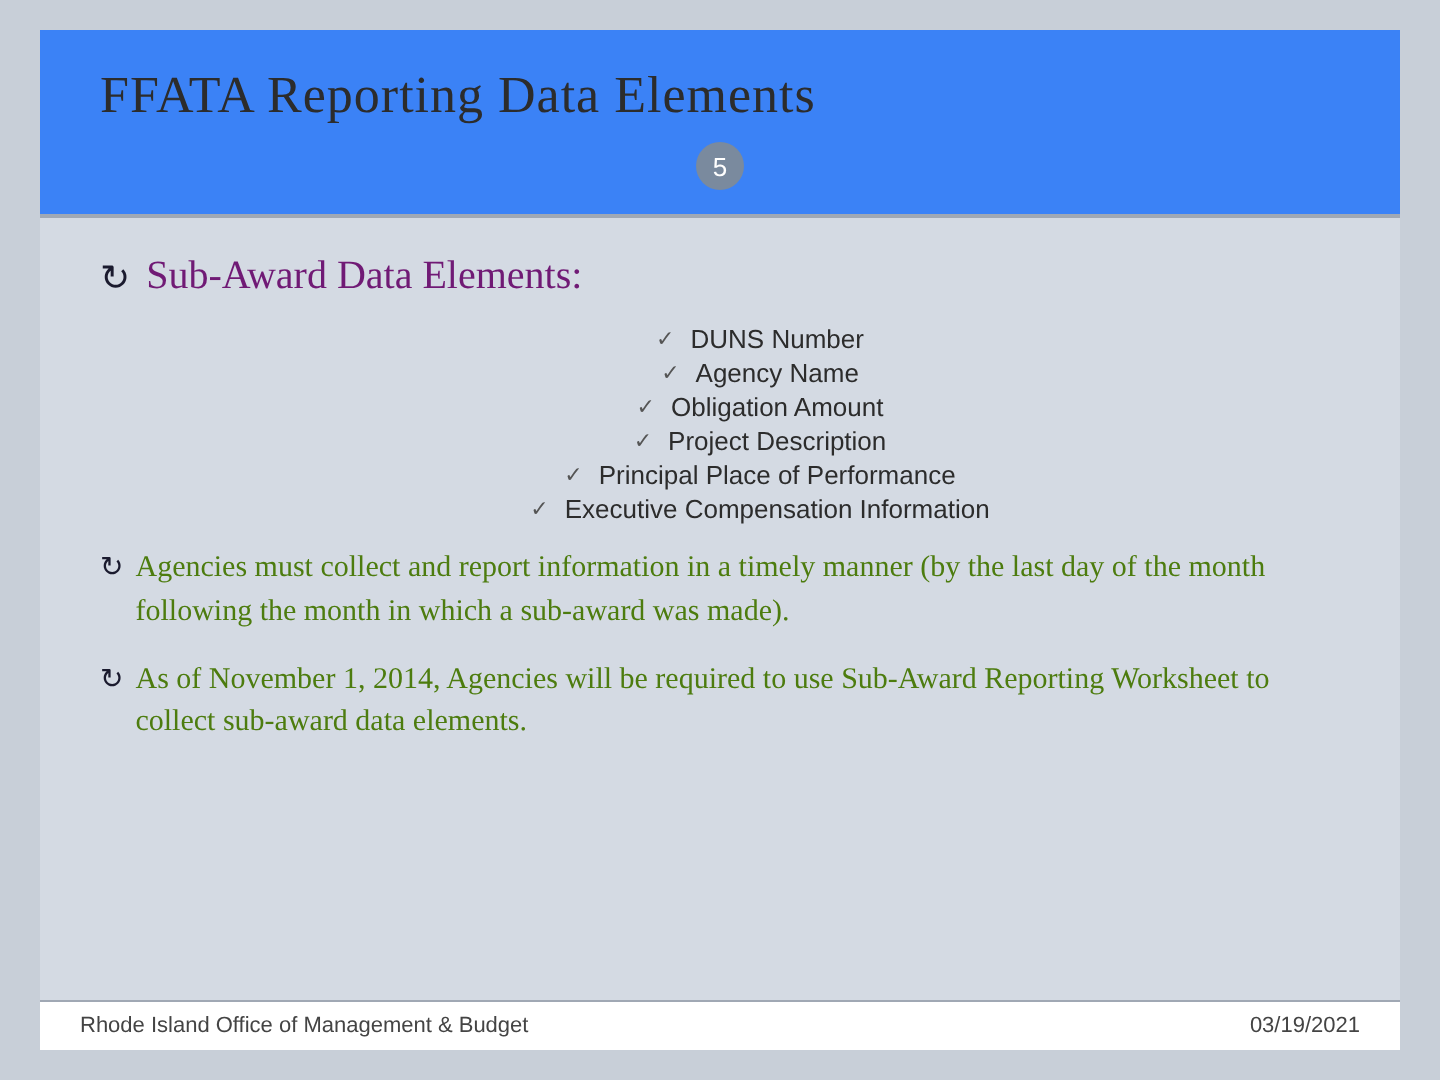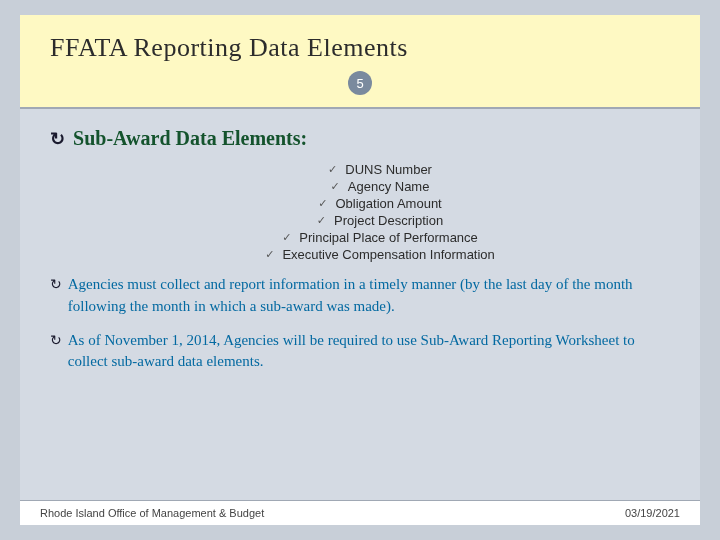--- a/index.html
+++ b/index.html
@@ -22,21 +22,21 @@
       width: 680px;
       height: 510px;
       background: #d4dae3;
       position: relative;
       padding: 0;
       display: flex;
       flex-direction: column;
     }
 
     .slide-header {
-      background: #fef9c3;
+      background: #3b82f6;
       padding: 18px 30px 12px 30px;
       border-bottom: 2px solid #a0a8b4;
     }
 
     .slide-title {
       font-size: 26px;
       font-weight: normal;
       color: #2c2c2c;
       letter-spacing: 0.5px;
     }
@@ -63,22 +63,22 @@
     .slide-body {
       padding: 18px 30px 10px 30px;
       flex: 1;
       display: flex;
       flex-direction: column;
       gap: 12px;
     }
 
     .section-heading {
       font-size: 20px;
-      font-weight: bold;
-      color: #14532d;
+      font-weight: normal;
+      color: #701a75;
       display: flex;
       align-items: center;
       gap: 8px;
     }
 
     .section-heading::before {
       content: '↻';
       font-size: 18px;
       color: #1a1a2e;
     }
@@ -104,21 +104,21 @@
     .bullet-list li::before {
       content: '✓';
       color: #555;
       font-size: 11px;
       margin-top: 1px;
       flex-shrink: 0;
     }
 
     .body-paragraph {
       font-size: 15px;
-      color: #0369a1;
+      color: #4d7c0f;
       line-height: 1.45;
       display: flex;
       align-items: flex-start;
       gap: 6px;
     }
 
     .body-paragraph::before {
       content: '↻';
       font-size: 14px;
       color: #1a1a2e;

